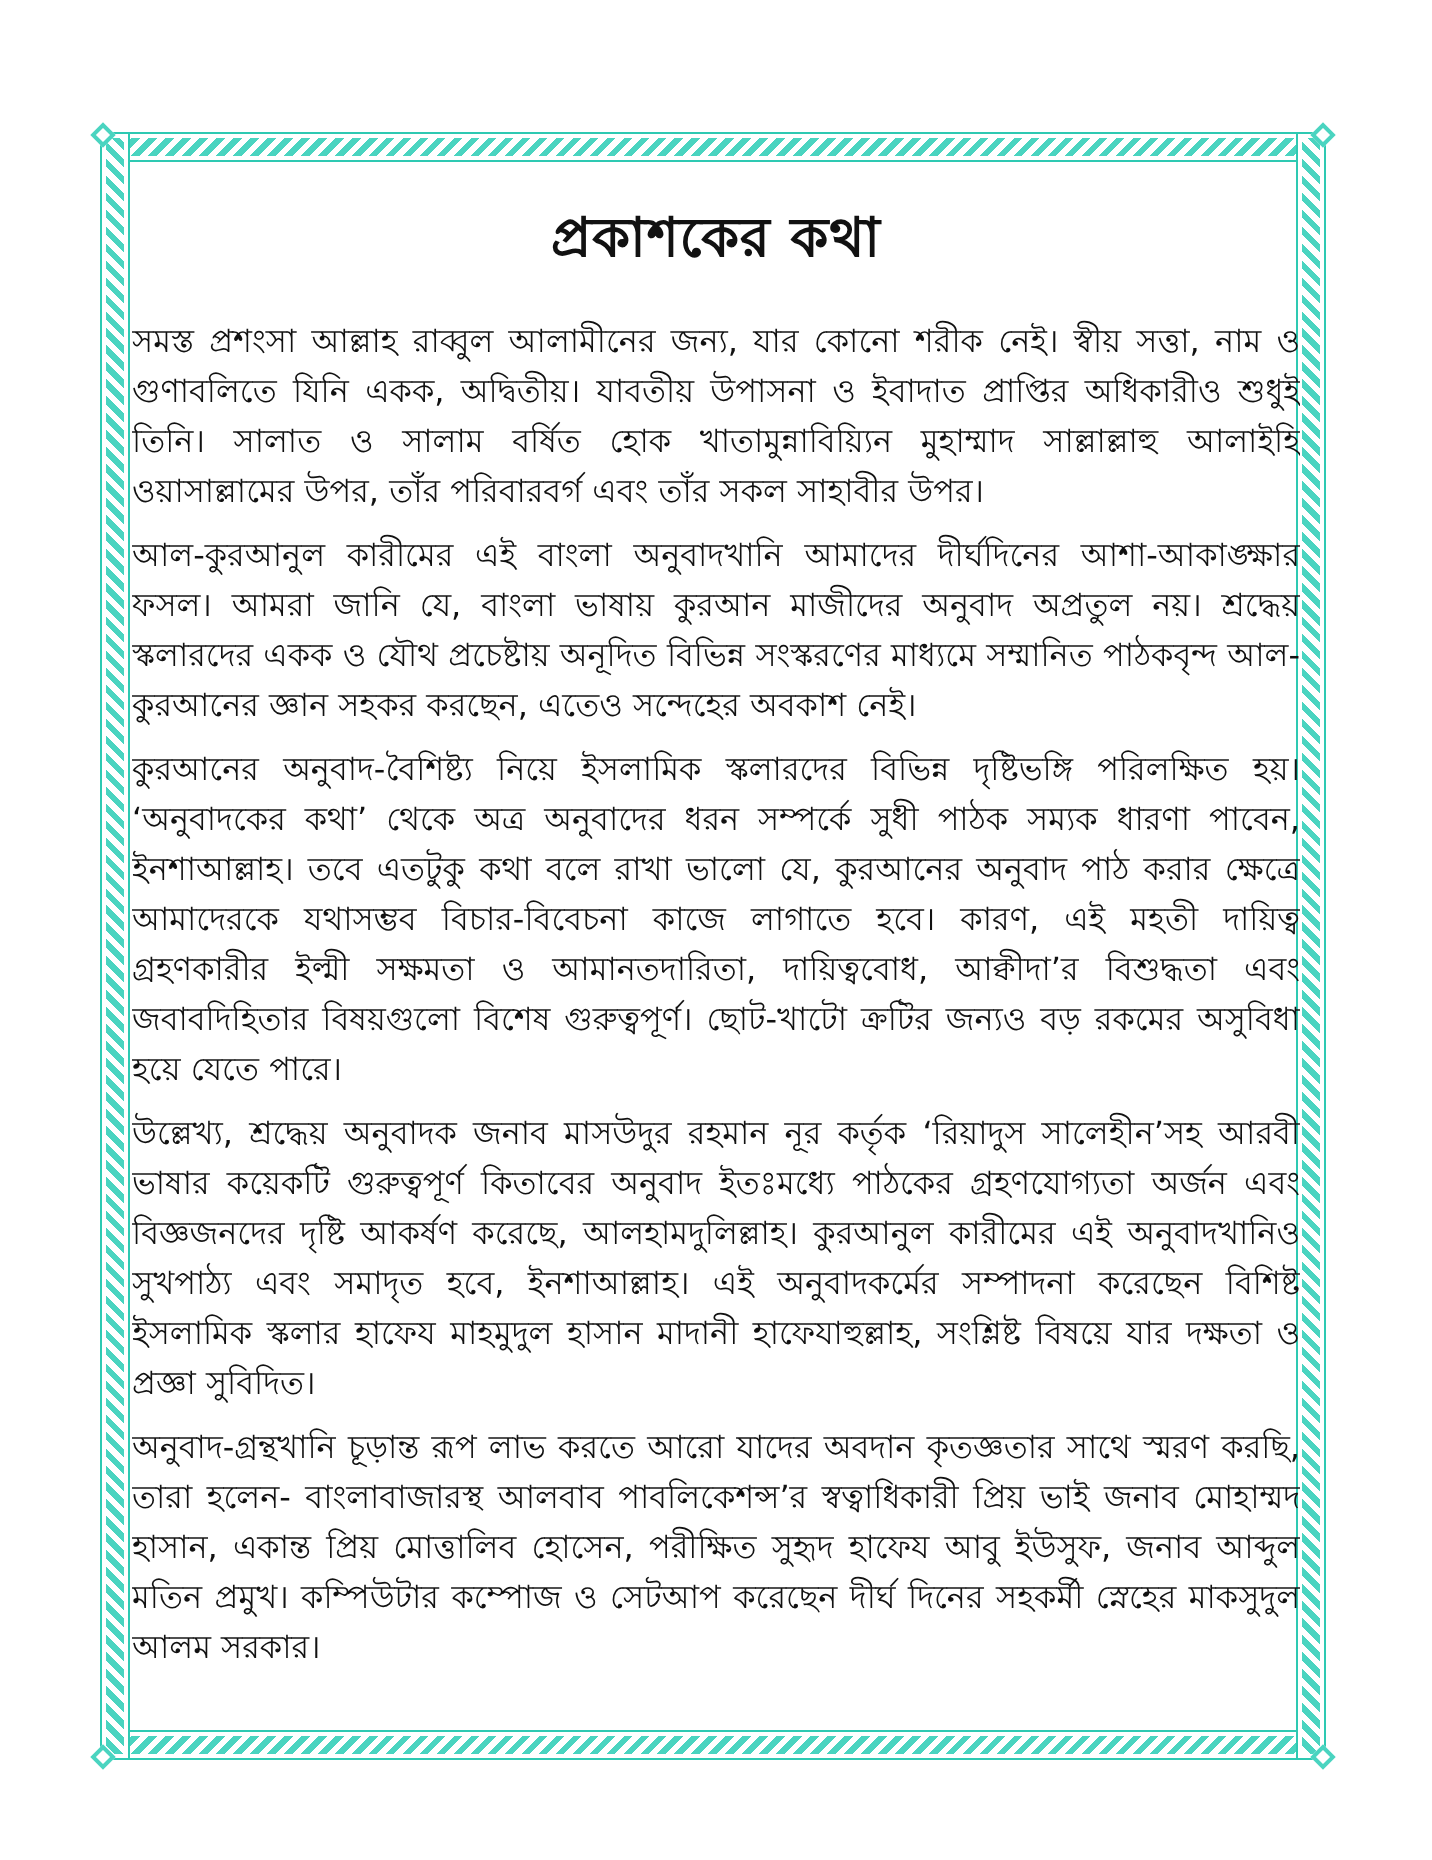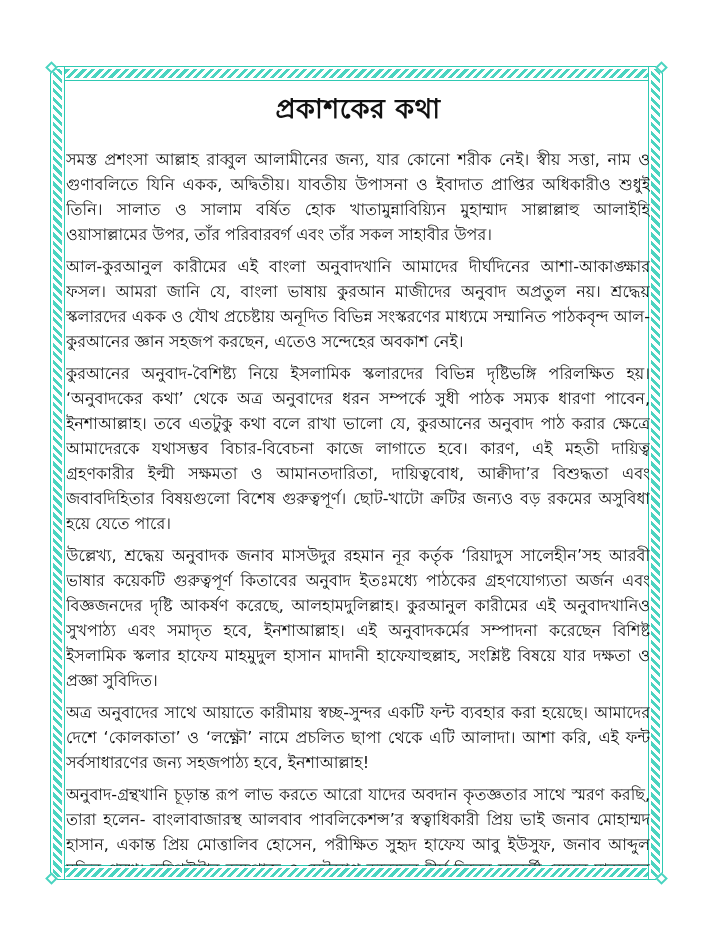--- a/index.html
+++ b/index.html
@@ -51,21 +51,21 @@
     position: absolute;
     left: 66px; top: 88px;
     width: 584px; height: 778px;
     overflow: hidden;
   }
   h1.title {
     text-align: center;
     font-size: 27px;
     font-weight: 600;
     line-height: 36px;
-    margin: 3px 0 20px 0;
+    margin: 14px 0 20px 0;
     letter-spacing: 0.5px;
   }
   .basmala {
     font-size: 16px;
     line-height: 25px;
     margin-bottom: 7px;
   }
   .paras p {
     font-size: 16px;
     line-height: 25px;
@@ -84,20 +84,19 @@
   <div class="corner tl"></div>
   <div class="corner tr"></div>
   <div class="corner bl"></div>
   <div class="corner br"></div>
 </div>
 
 <div class="content">
   <h1 class="title">প্রকাশকের কথা</h1>
   <div class="paras">
       <p>সমস্ত প্রশংসা আল্লাহ রাব্বুল আলামীনের জন্য, যার কোনো শরীক নেই। স্বীয় সত্তা, নাম ও গুণাবলিতে যিনি একক, অদ্বিতীয়। যাবতীয় উপাসনা ও ইবাদাত প্রাপ্তির অধিকারীও শুধুই তিনি। সালাত ও সালাম বর্ষিত হোক খাতামুন্নাবিয়্যিন মুহাম্মাদ সাল্লাল্লাহু আলাইহি ওয়াসাল্লামের উপর, তাঁর পরিবারবর্গ এবং তাঁর সকল সাহাবীর উপর।</p>
-      <p>আল-কুরআনুল কারীমের এই বাংলা অনুবাদখানি আমাদের দীর্ঘদিনের আশা-আকাঙ্ক্ষার  ফসল। আমরা জানি যে, বাংলা ভাষায় কুরআন মাজীদের অনুবাদ অপ্রতুল নয়। শ্রদ্ধেয় স্কলারদের একক ও যৌথ প্রচেষ্টায় অনূদিত বিভিন্ন সংস্করণের মাধ্যমে সম্মানিত পাঠকবৃন্দ আল-কুরআনের জ্ঞান সহজপ করছেন, এতেও সন্দেহের অবকাশ নেই।</p>
+      <p>আল-কুরআনুল কারীমের এই বাংলা অনুবাদখানি আমাদের দীর্ঘদিনের আশা-আকাঙ্ক্ষার  ফসল। আমরা জানি যে, বাংলা ভাষায় কুরআন মাজীদের অনুবাদ অপ্রতুল নয়। শ্রদ্ধেয় স্কলারদের একক ও যৌথ প্রচেষ্টায় অনূদিত বিভিন্ন সংস্করণের মাধ্যমে সম্মানিত পাঠকবৃন্দ আল-কুরআনের জ্ঞান সহকর করছেন, এতেও সন্দেহের অবকাশ নেই।</p>
       <p>কুরআনের অনুবাদ-বৈশিষ্ট্য নিয়ে ইসলামিক স্কলারদের বিভিন্ন দৃষ্টিভঙ্গি পরিলক্ষিত হয়। ‘অনুবাদকের কথা’ থেকে অত্র অনুবাদের ধরন সম্পর্কে সুধী পাঠক সম্যক ধারণা পাবেন, ইনশাআল্লাহ। তবে এতটুকু কথা বলে রাখা ভালো যে, কুরআনের অনুবাদ পাঠ করার ক্ষেত্রে আমাদেরকে যথাসম্ভব বিচার-বিবেচনা কাজে লাগাতে হবে। কারণ, এই মহতী দায়িত্ব গ্রহণকারীর ইল্মী সক্ষমতা ও আমানতদারিতা, দায়িত্ববোধ, আক্বীদা’র বিশুদ্ধতা এবং জবাবদিহিতার বিষয়গুলো বিশেষ গুরুত্বপূর্ণ। ছোট-খাটো ক্রটির জন্যও বড় রকমের অসুবিধা হয়ে যেতে পারে।</p>
       <p>উল্লেখ্য, শ্রদ্ধেয় অনুবাদক জনাব মাসউদুর রহমান নূর কর্তৃক ‘রিয়াদুস সালেহীন’সহ আরবী ভাষার কয়েকটি গুরুত্বপূর্ণ কিতাবের অনুবাদ ইতঃমধ্যে পাঠকের গ্রহণযোগ্যতা অর্জন এবং বিজ্ঞজনদের দৃষ্টি আকর্ষণ করেছে, আলহামদুলিল্লাহ। কুরআনুল কারীমের এই অনুবাদখানিও সুখপাঠ্য এবং সমাদৃত হবে, ইনশাআল্লাহ। এই অনুবাদকর্মের সম্পাদনা করেছেন বিশিষ্ট ইসলামিক স্কলার হাফেয মাহমুদুল হাসান মাদানী হাফেযাহুল্লাহ, সংশ্লিষ্ট বিষয়ে যার দক্ষতা ও প্রজ্ঞা সুবিদিত।</p>
-      <p>অত্র অনুবাদের সাথে আয়াতে কারীমায় স্বচ্ছ-সুন্দর একটি ফন্ট ব্যবহার করা হয়েছে। আমাদের দেশে ‘কোলকাতা’ ও ‘লক্ষ্ণৌ’ নামে প্রচলিত ছাপা থেকে এটি আলাদা। আশা করি, এই ফন্ট সর্বসাধারণের জন্য সহজপাঠ্য হবে, ইনশাআল্লাহ!</p>
       <p>অনুবাদ-গ্রন্থখানি চূড়ান্ত রূপ লাভ করতে আরো যাদের অবদান কৃতজ্ঞতার সাথে স্মরণ করছি, তারা হলেন- বাংলাবাজারস্থ আলবাব পাবলিকেশন্স’র স্বত্বাধিকারী প্রিয় ভাই জনাব মোহাম্মদ হাসান, একান্ত প্রিয় মোত্তালিব হোসেন, পরীক্ষিত সুহৃদ হাফেয আবু ইউসুফ, জনাব আব্দুল মতিন প্রমুখ। কম্পিউটার কম্পোজ ও সেটআপ করেছেন দীর্ঘ দিনের সহকর্মী স্নেহের মাকসুদুল আলম সরকার।</p>
     </div>
 
 </div>
 
 </body></html>

